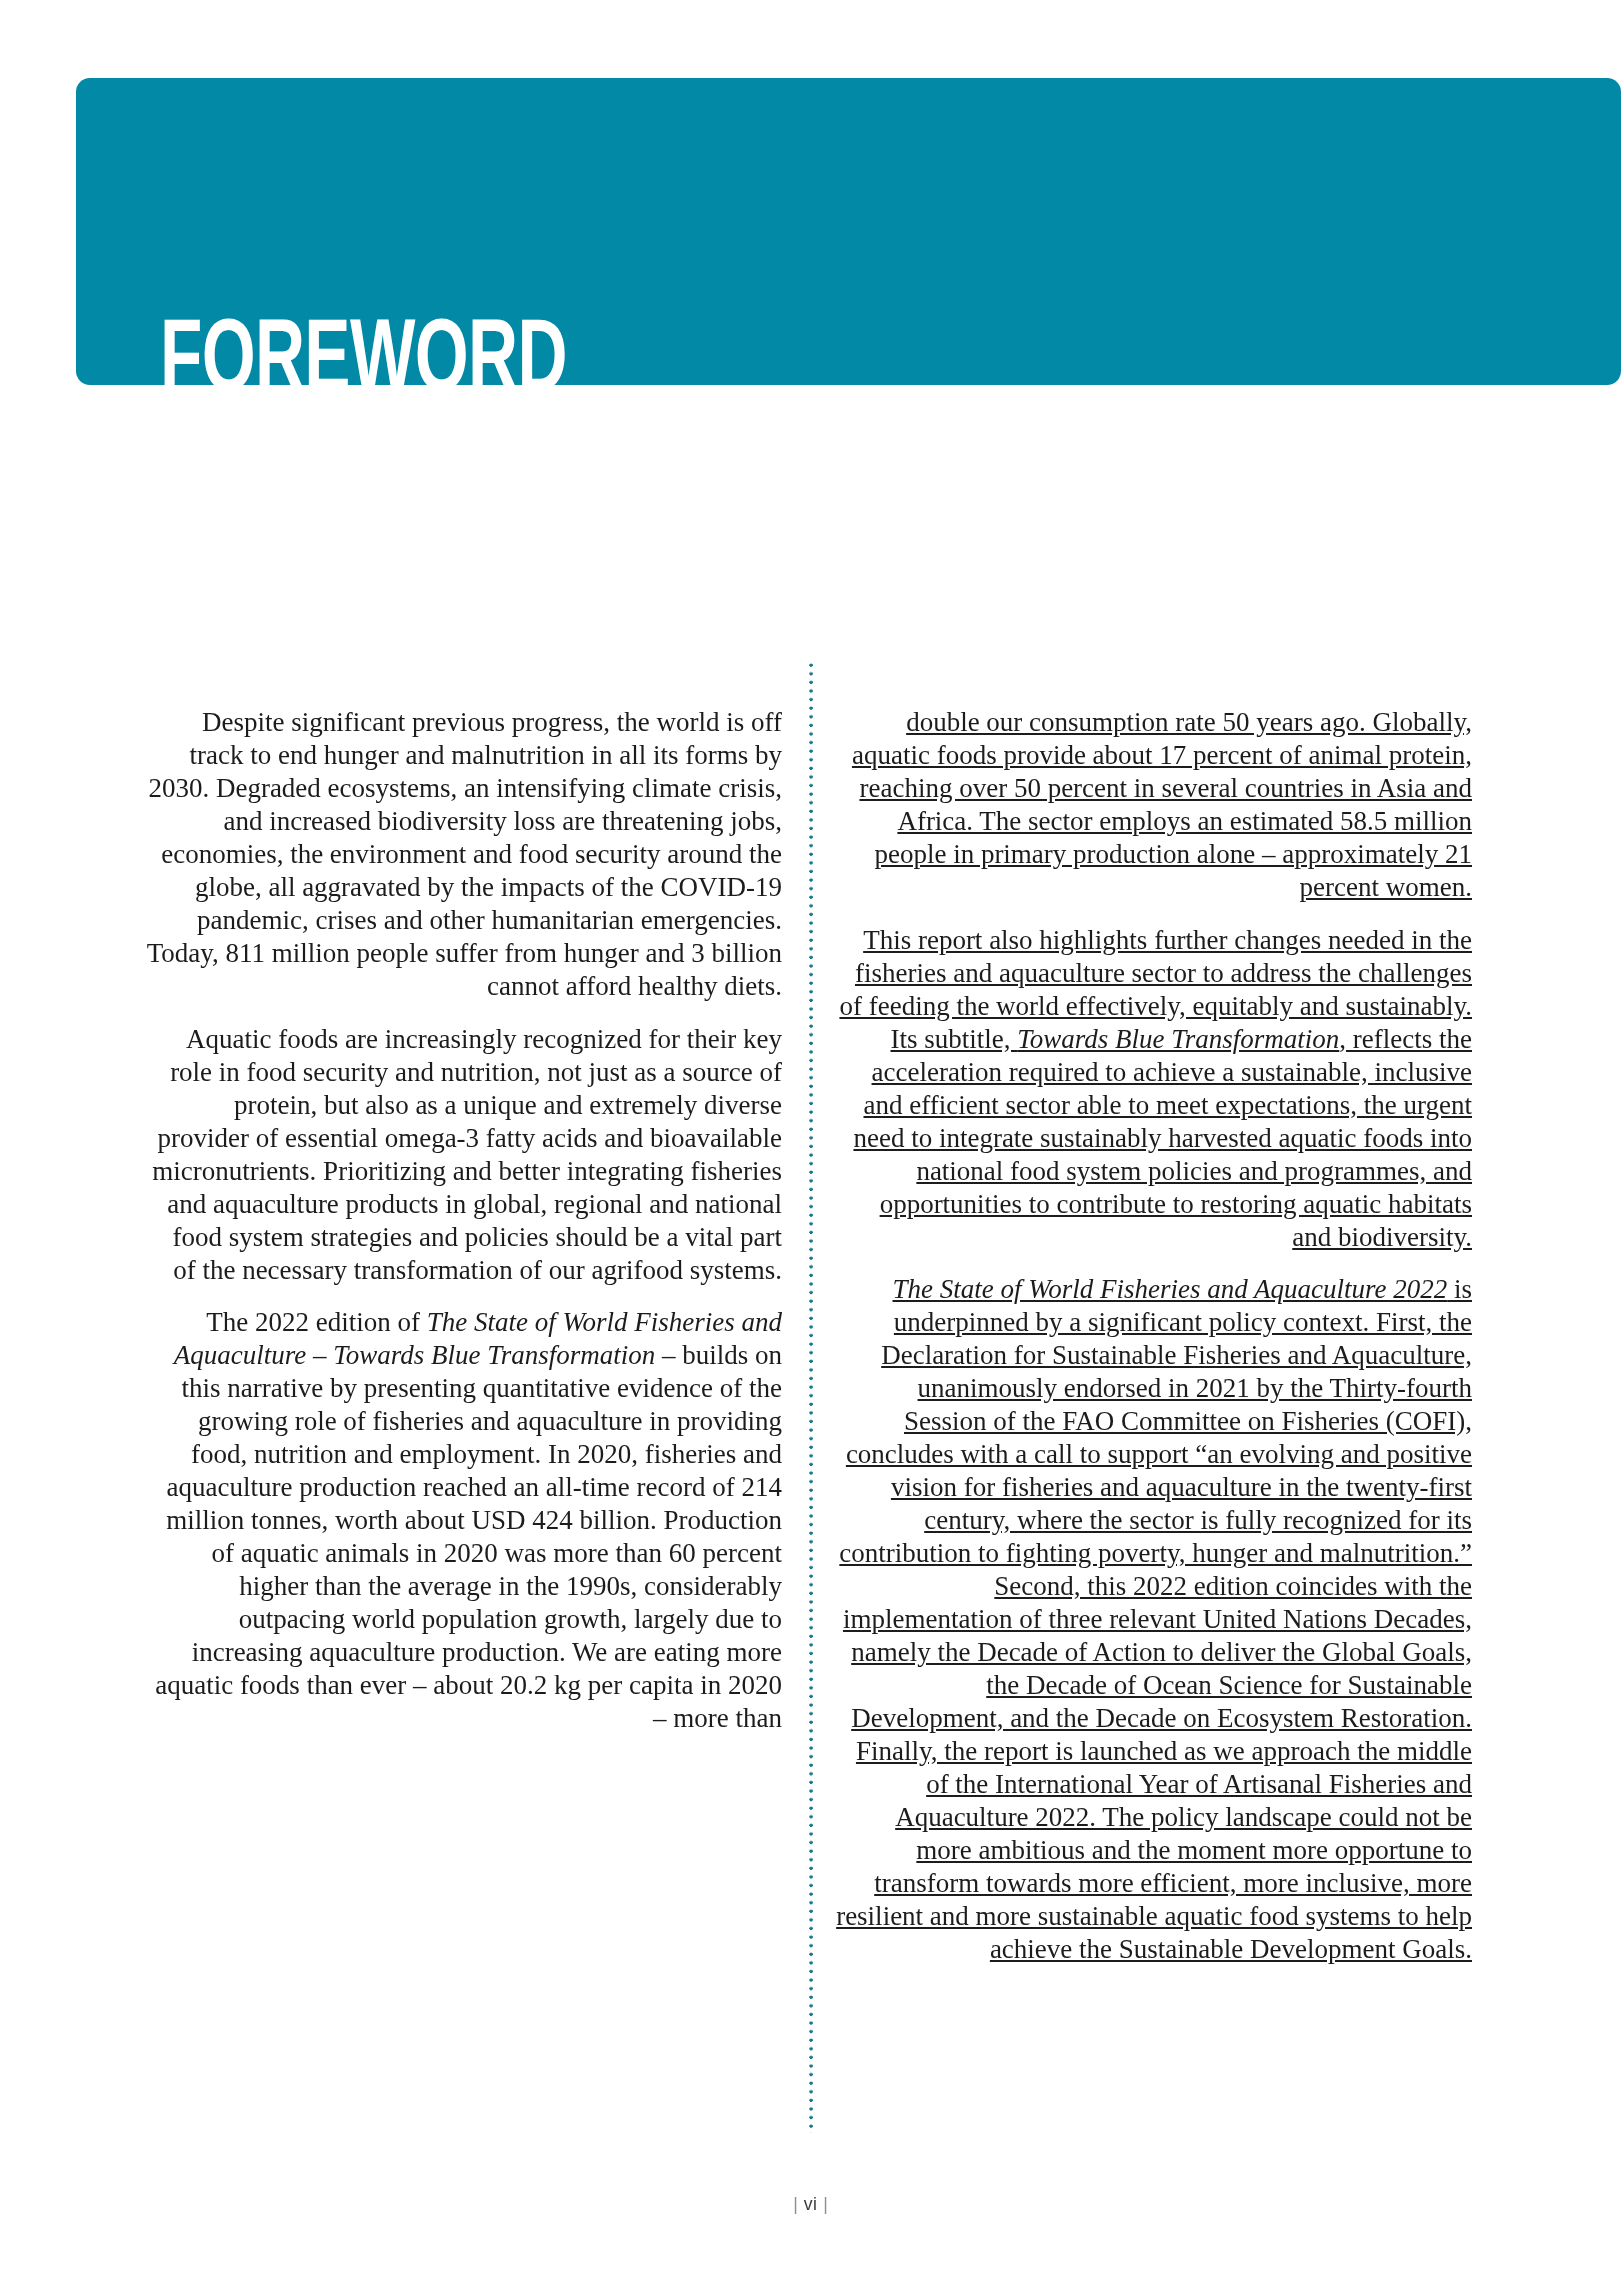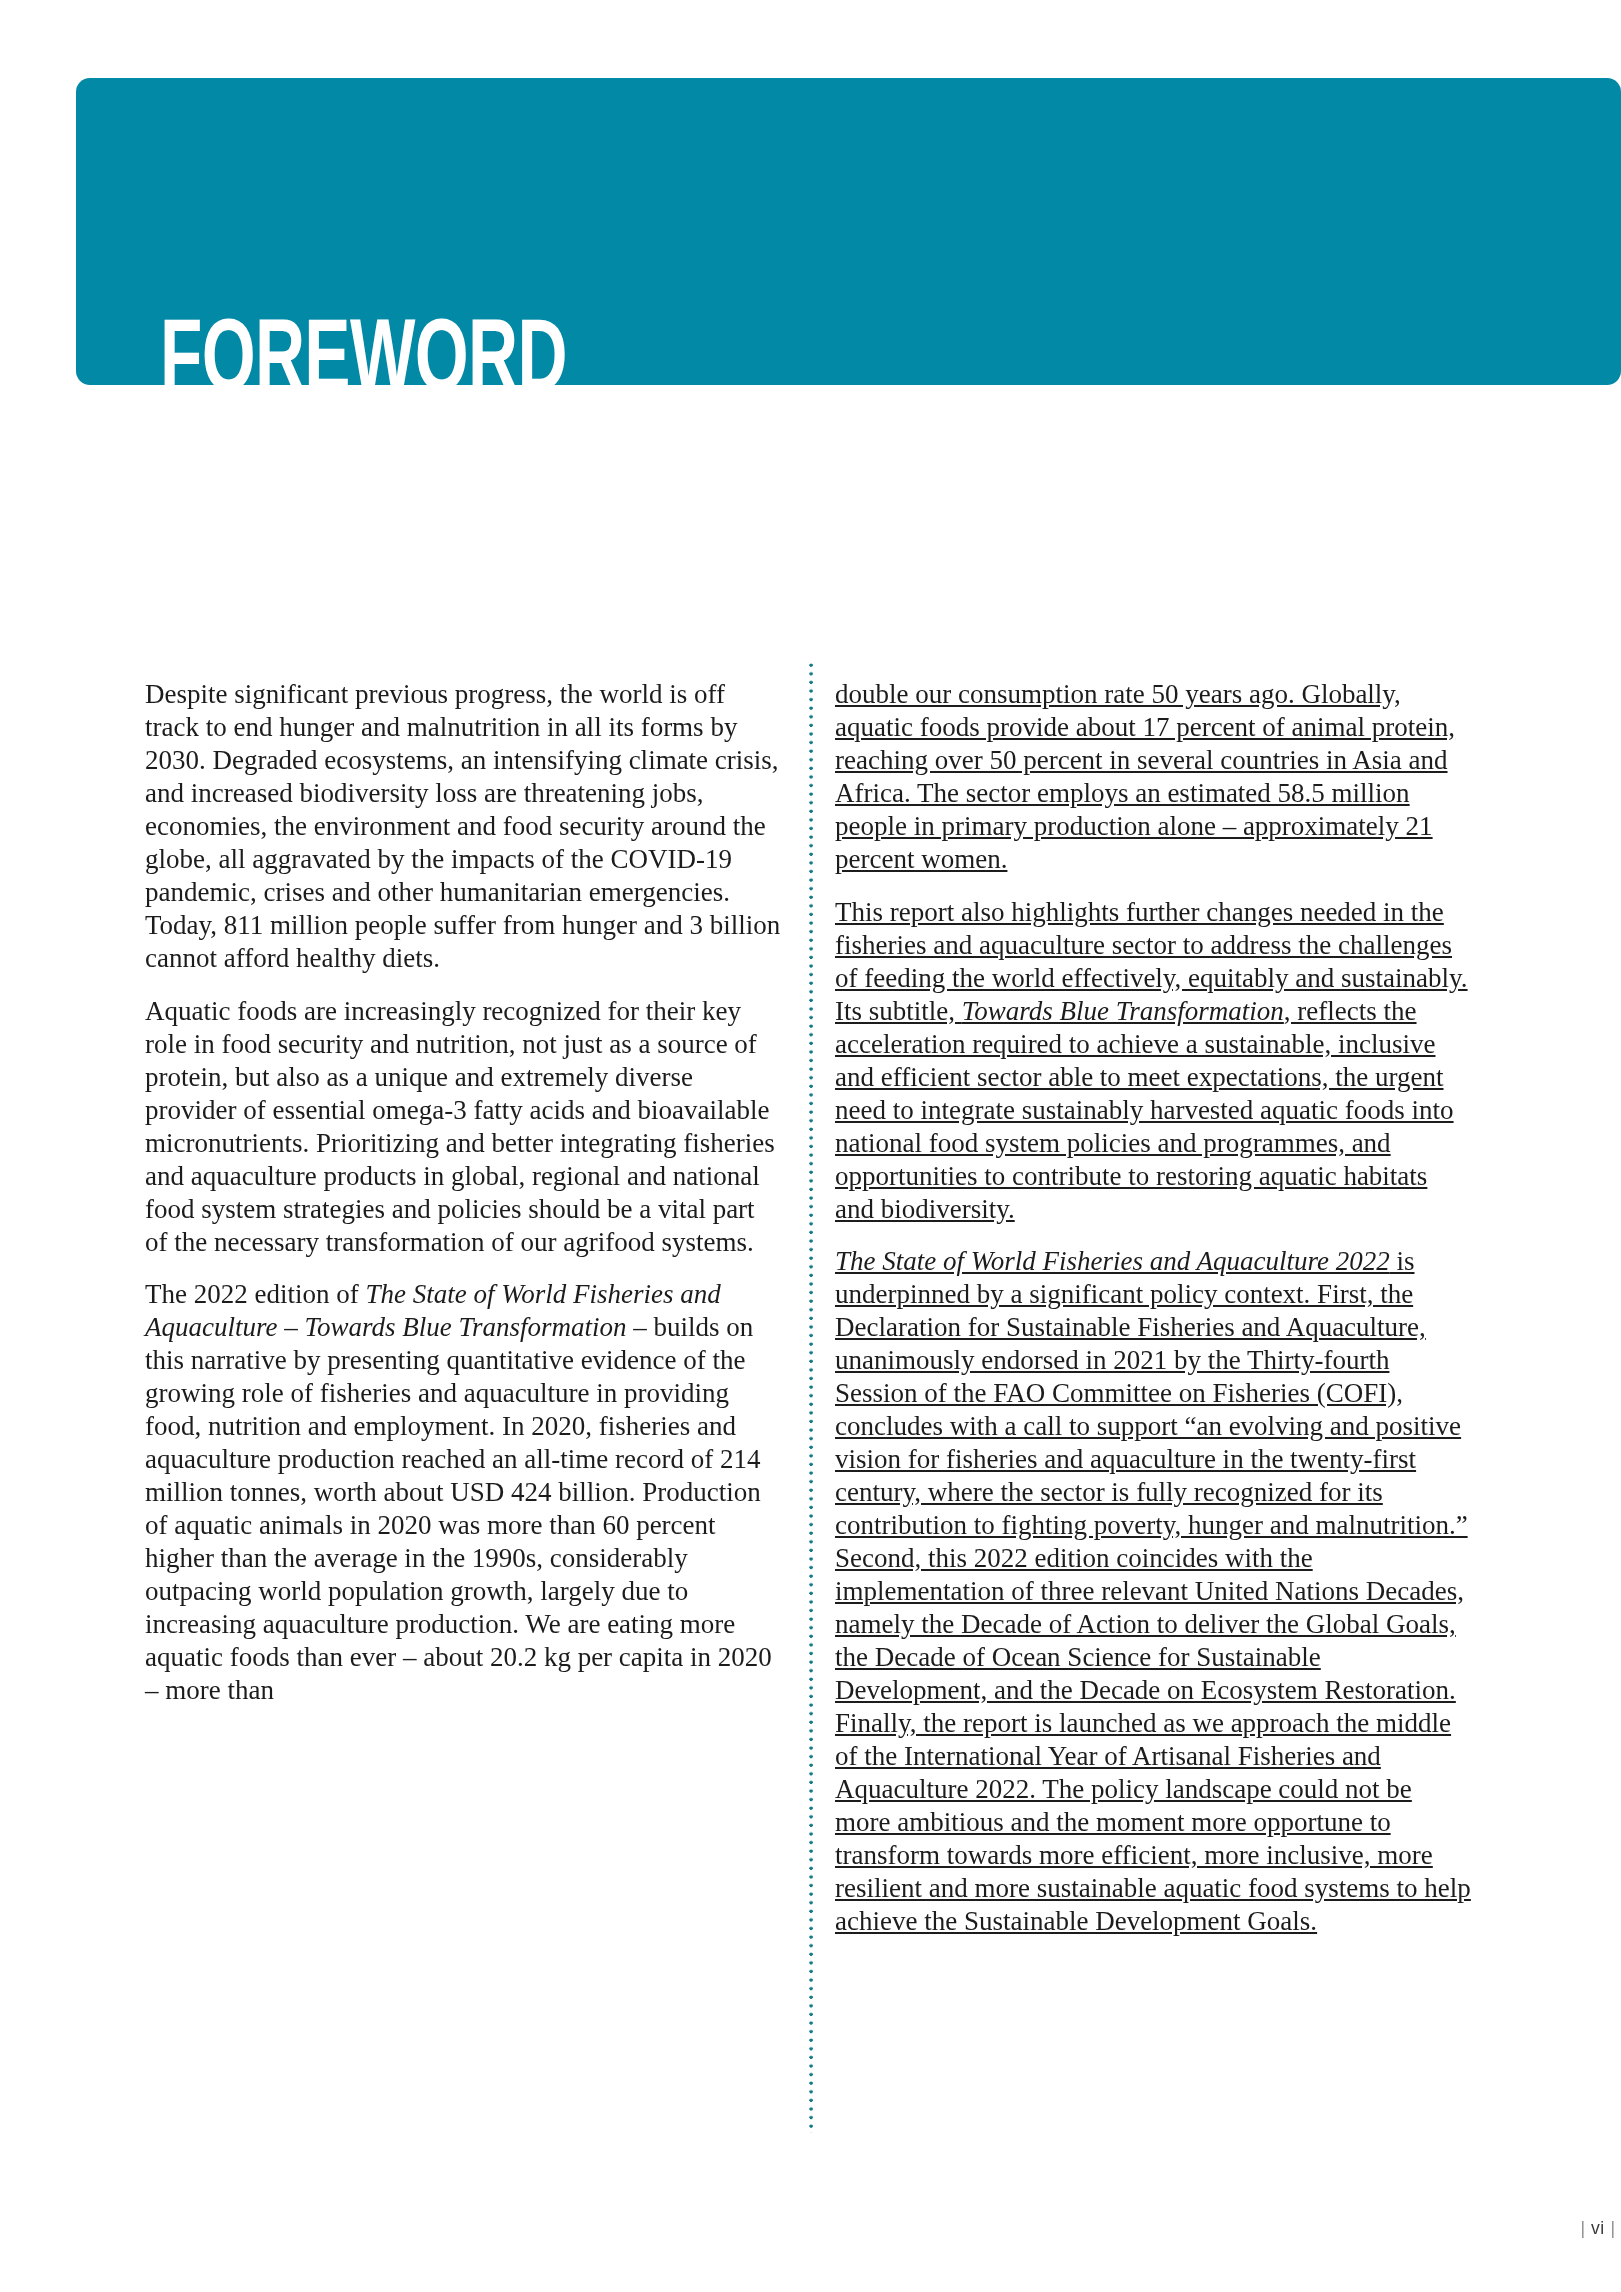--- a/index.html
+++ b/index.html
@@ -38,26 +38,26 @@
     line-height: 1;
     letter-spacing: -1px;
     white-space: nowrap;
     transform: scaleX(0.68);
     transform-origin: 0 100%;
   }
 
   
   .column {
     position: absolute;
-    top: 678px;
+    top: 706px;
     width: 637px;
     color: var(--body-text, #1c1c1c);
     font-size: 27px;
     line-height: 33px;
-    text-align: left;
+    text-align: right;
   }
   .col-left  { left: 145px; }
   .col-right { left: 835px; text-decoration: underline; }
   .column p  { margin: 0 0 19.6px 0; }
   .column p:last-child { margin-bottom: 0; }
   .column em { font-style: italic; }
 
   
   .divider {
     position: absolute;
@@ -69,25 +69,24 @@
     background-size: 3.9px 8.6px;
     background-repeat: repeat-y;
   }
 
   
   .footer {
     position: absolute;
     top: 2196px;
     left: 0;
     width: 100%;
-    text-align: right;
+    text-align: center;
     font-family: "Liberation Sans", "DejaVu Sans", sans-serif;
     font-size: 17.6px;
     line-height: 1;
-    margin-top: 24px;
   }
   .footer .bar {
     color: #8f8f8f;
     font-weight: 400;
     padding: 0 5.9px;
   }
   .footer .pagenum {
     color: #3b3b3b;
     font-weight: 400;
     letter-spacing: 0.5px;

